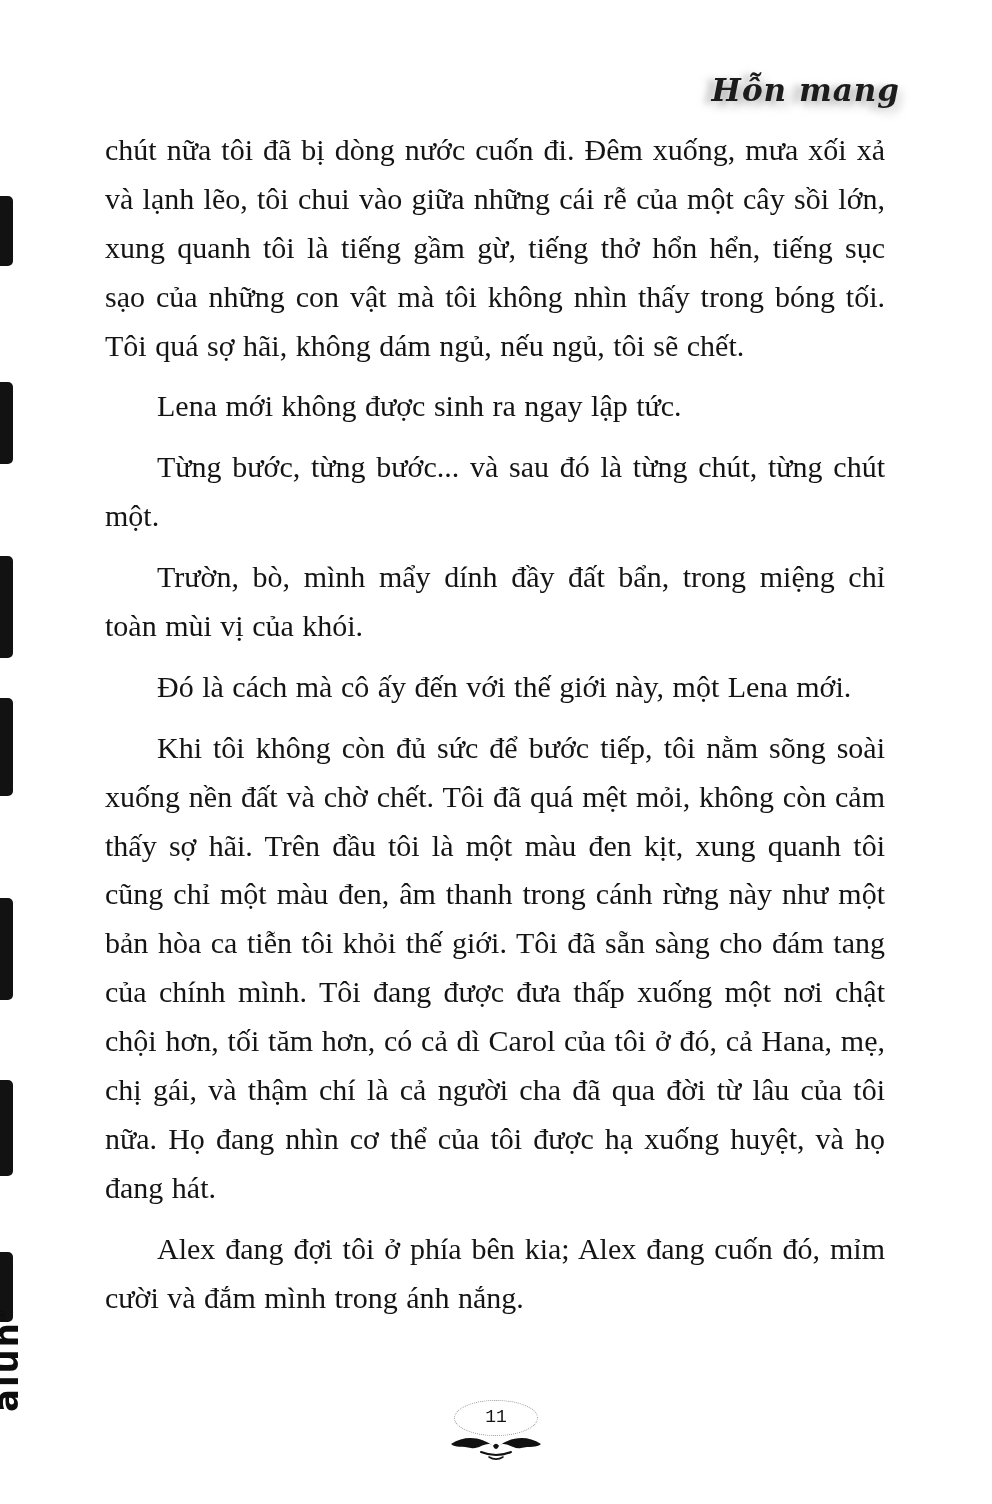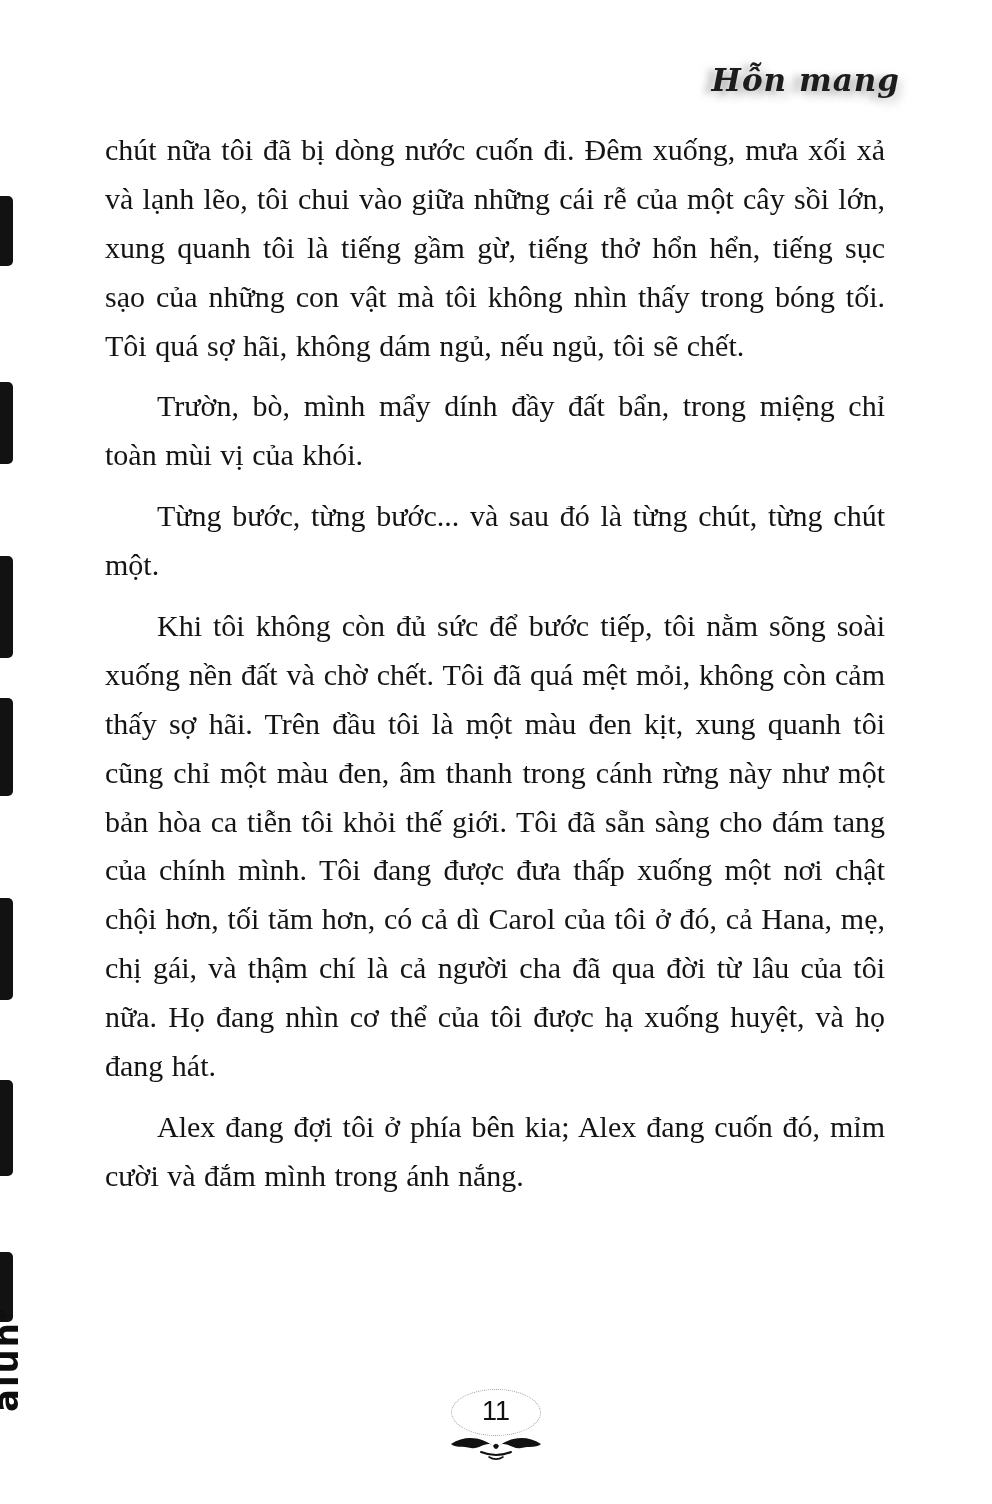--- a/index.html
+++ b/index.html
@@ -23,21 +23,21 @@
     position: absolute;
     left: 0;
     width: 13px;
     background: #121212;
     border-radius: 0 5px 5px 0;
   }
 
   
   .header {
     position: absolute;
-    top: 62px;
+    top: 72px;
     right: 92px;
     text-align: right;
   }
   .header-title {
     font-family: "DejaVu Serif", serif;
     font-style: italic;
     font-weight: bold;
     font-size: 31px;
     color: #1c1c1c;
     letter-spacing: 1px;
@@ -70,23 +70,23 @@
     width: 100%;
     text-align: center;
   }
   .page-number-oval {
     display: inline-block;
     border: 1px dotted #9a9a9a;
     border-radius: 50%;
     padding: 6px 30px 8px 30px;
   }
   .page-number {
-    font-size: 27px;
+    font-size: 18px;
     color: #111;
-    font-family: Liberation Sans, sans-serif;
+    font-family: Liberation Mono, monospace;
   }
   .ornament {
     margin-top: -6px;
   }
 
   
   .publisher-logo {
     position: absolute;
     left: 26px;
     bottom: 92px;
@@ -117,22 +117,24 @@
     <div class="binding-mark" style="top:1080px;height:96px;"></div>
     <div class="binding-mark" style="top:1252px;height:70px;"></div>
   </div>
 
   <div class="header">
     <span class="header-title">Hỗn mang</span>
   </div>
 
   <div class="body-text">
     <p class="para no-indent">chút nữa tôi đã bị dòng nước cuốn đi. Đêm xuống, mưa xối xả và lạnh lẽo, tôi chui vào giữa những cái rễ của một cây sồi lớn, xung quanh tôi là tiếng gầm gừ, tiếng thở hổn hển, tiếng sục sạo của những con vật mà tôi không nhìn thấy trong bóng tối. Tôi quá sợ hãi, không dám ngủ, nếu ngủ, tôi sẽ chết.</p>
+    <p class="para indent">Lena mới không được sinh ra ngay lập tức.</p>
+    <p class="para indent">Từng bước, từng bước... và sau đó là từng chút, từng chút một.</p>
     <p class="para indent">Trườn, bò, mình mẩy dính đầy đất bẩn, trong miệng chỉ toàn mùi vị của khói.</p>
-    <p class="para indent">Từng bước, từng bước... và sau đó là từng chút, từng chút một.</p>
+    <p class="para indent">Đó là cách mà cô ấy đến với thế giới này, một Lena mới.</p>
     <p class="para indent">Khi tôi không còn đủ sức để bước tiếp, tôi nằm sõng soài xuống nền đất và chờ chết. Tôi đã quá mệt mỏi, không còn cảm thấy sợ hãi. Trên đầu tôi là một màu đen kịt, xung quanh tôi cũng chỉ một màu đen, âm thanh trong cánh rừng này như một bản hòa ca tiễn tôi khỏi thế giới. Tôi đã sẵn sàng cho đám tang của chính mình. Tôi đang được đưa thấp xuống một nơi chật chội hơn, tối tăm hơn, có cả dì Carol của tôi ở đó, cả Hana, mẹ, chị gái, và thậm chí là cả người cha đã qua đời từ lâu của tôi nữa. Họ đang nhìn cơ thể của tôi được hạ xuống huyệt, và họ đang hát.</p>
     <p class="para indent">Alex đang đợi tôi ở phía bên kia; Alex đang cuốn đó, mỉm cười và đắm mình trong ánh nắng.</p>
   </div>
 
   <div class="publisher-logo">
     <span>alun</span><span class="reg">®</span>
   </div>
 
   <div class="footer">
     <div class="page-number-oval">

